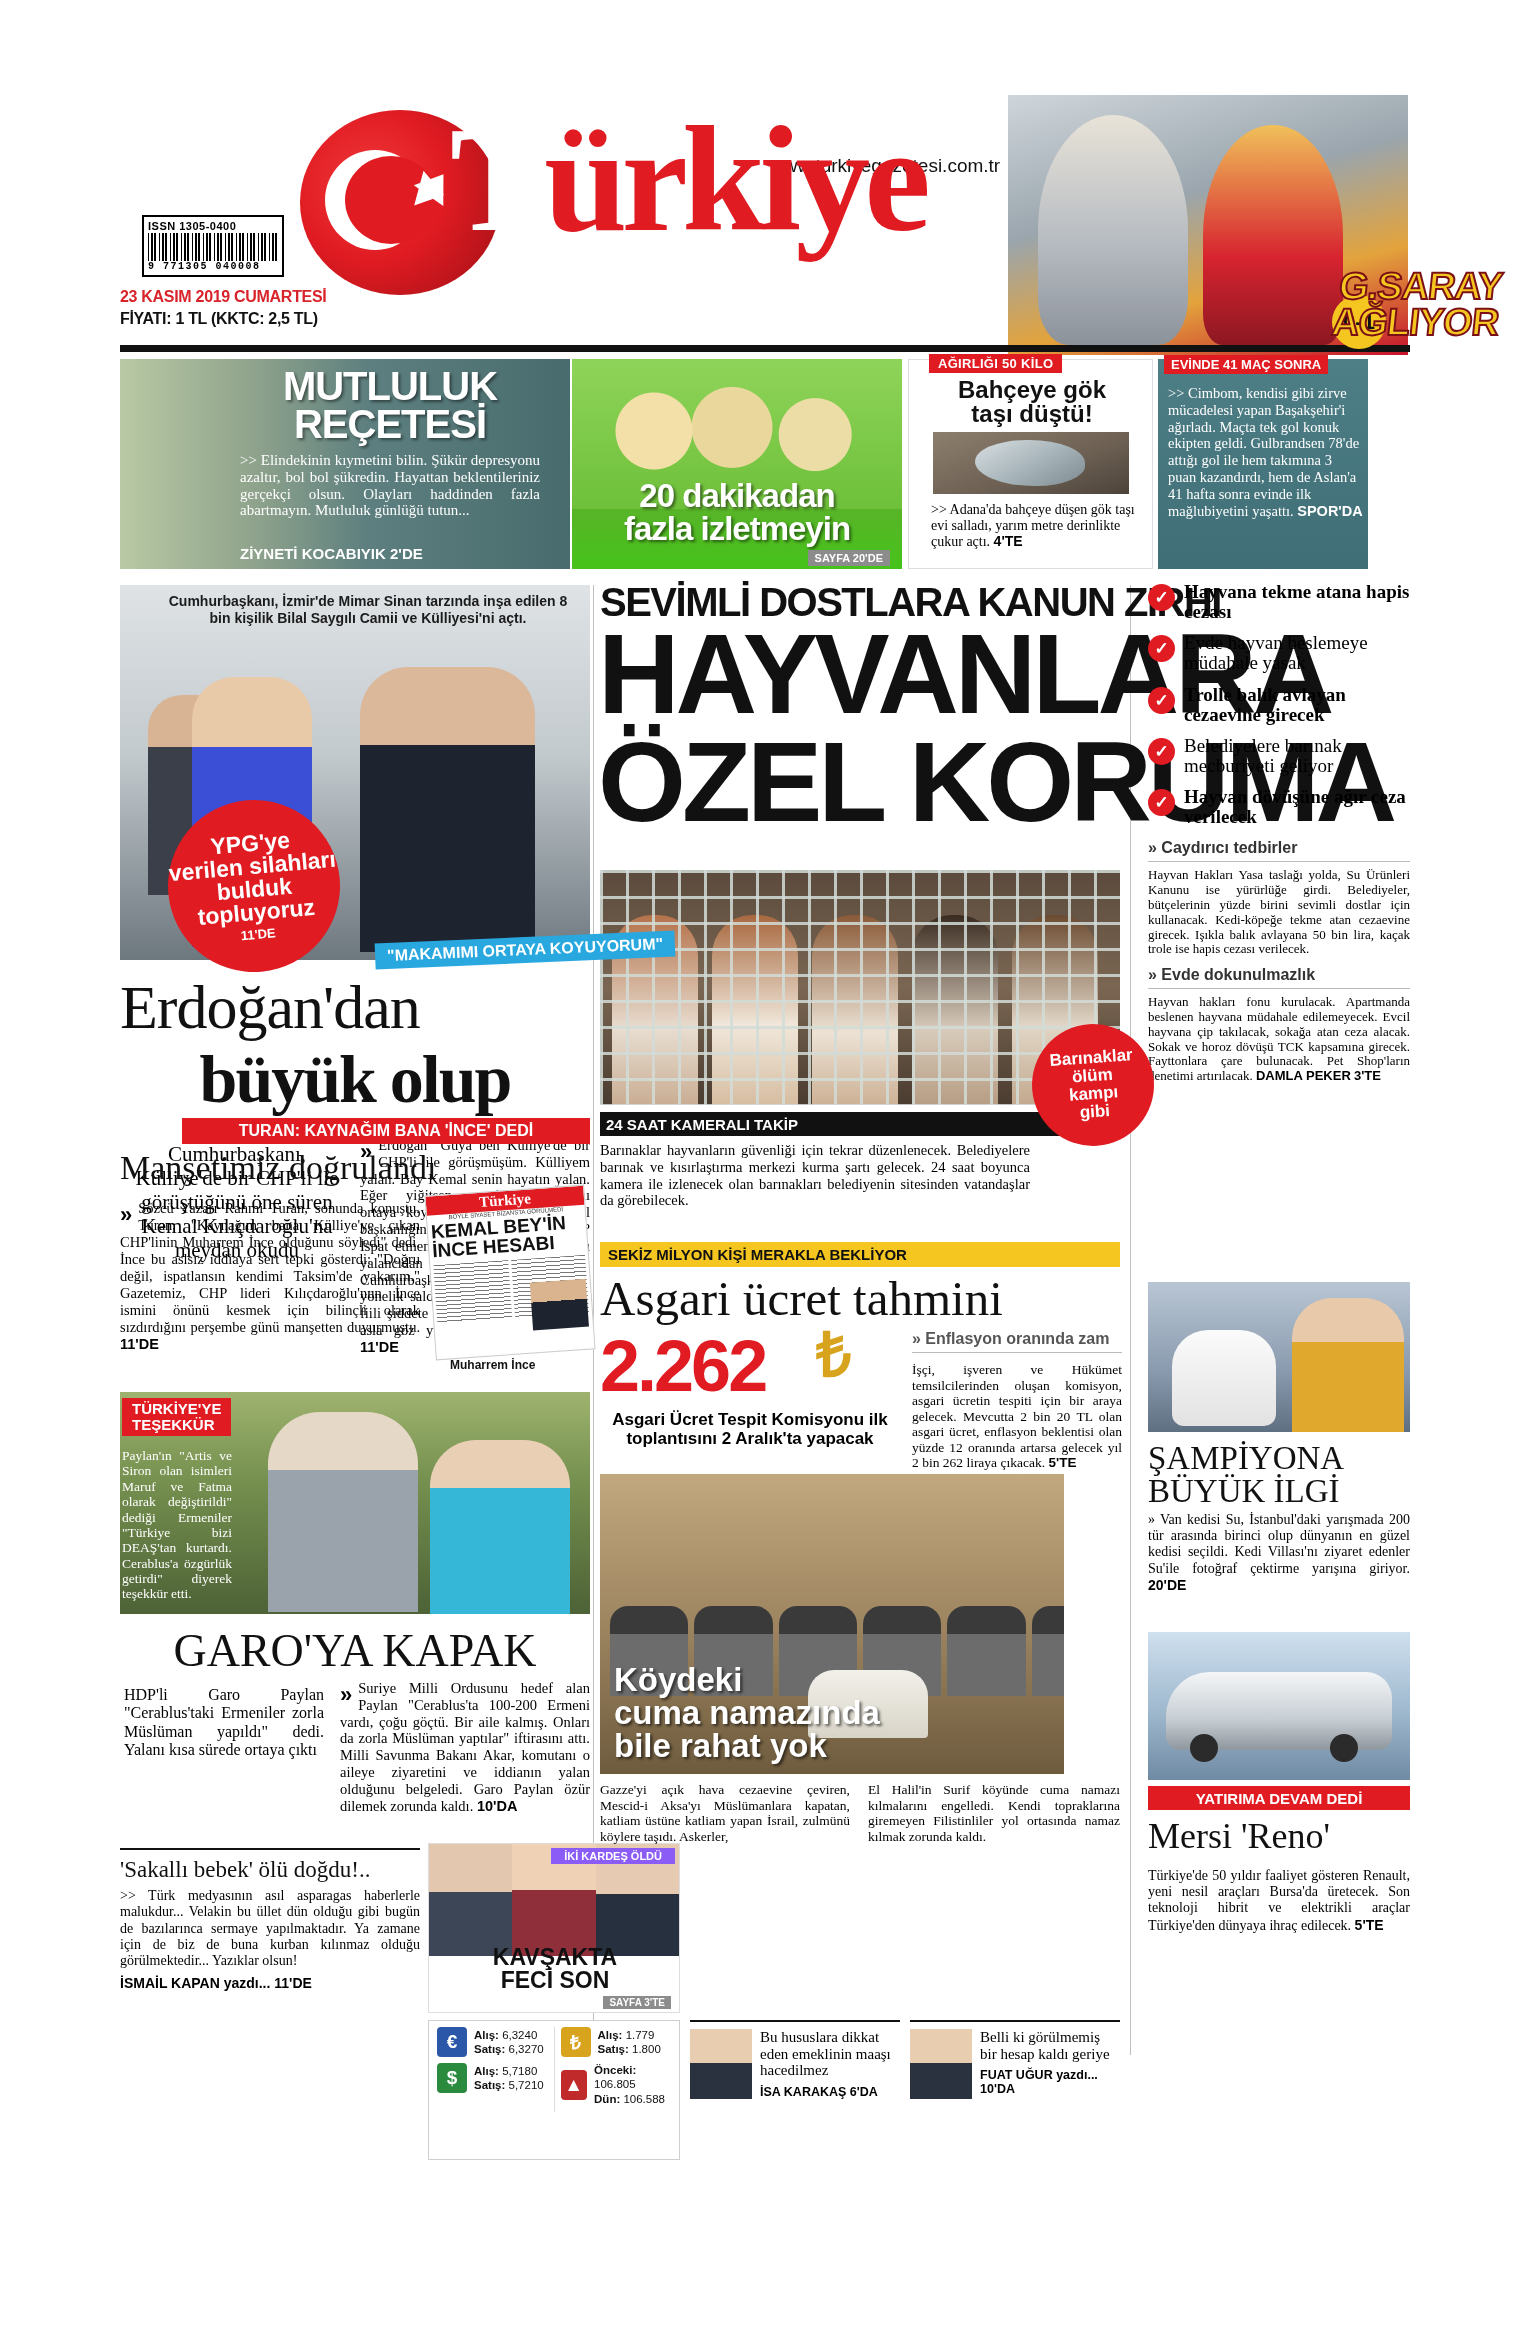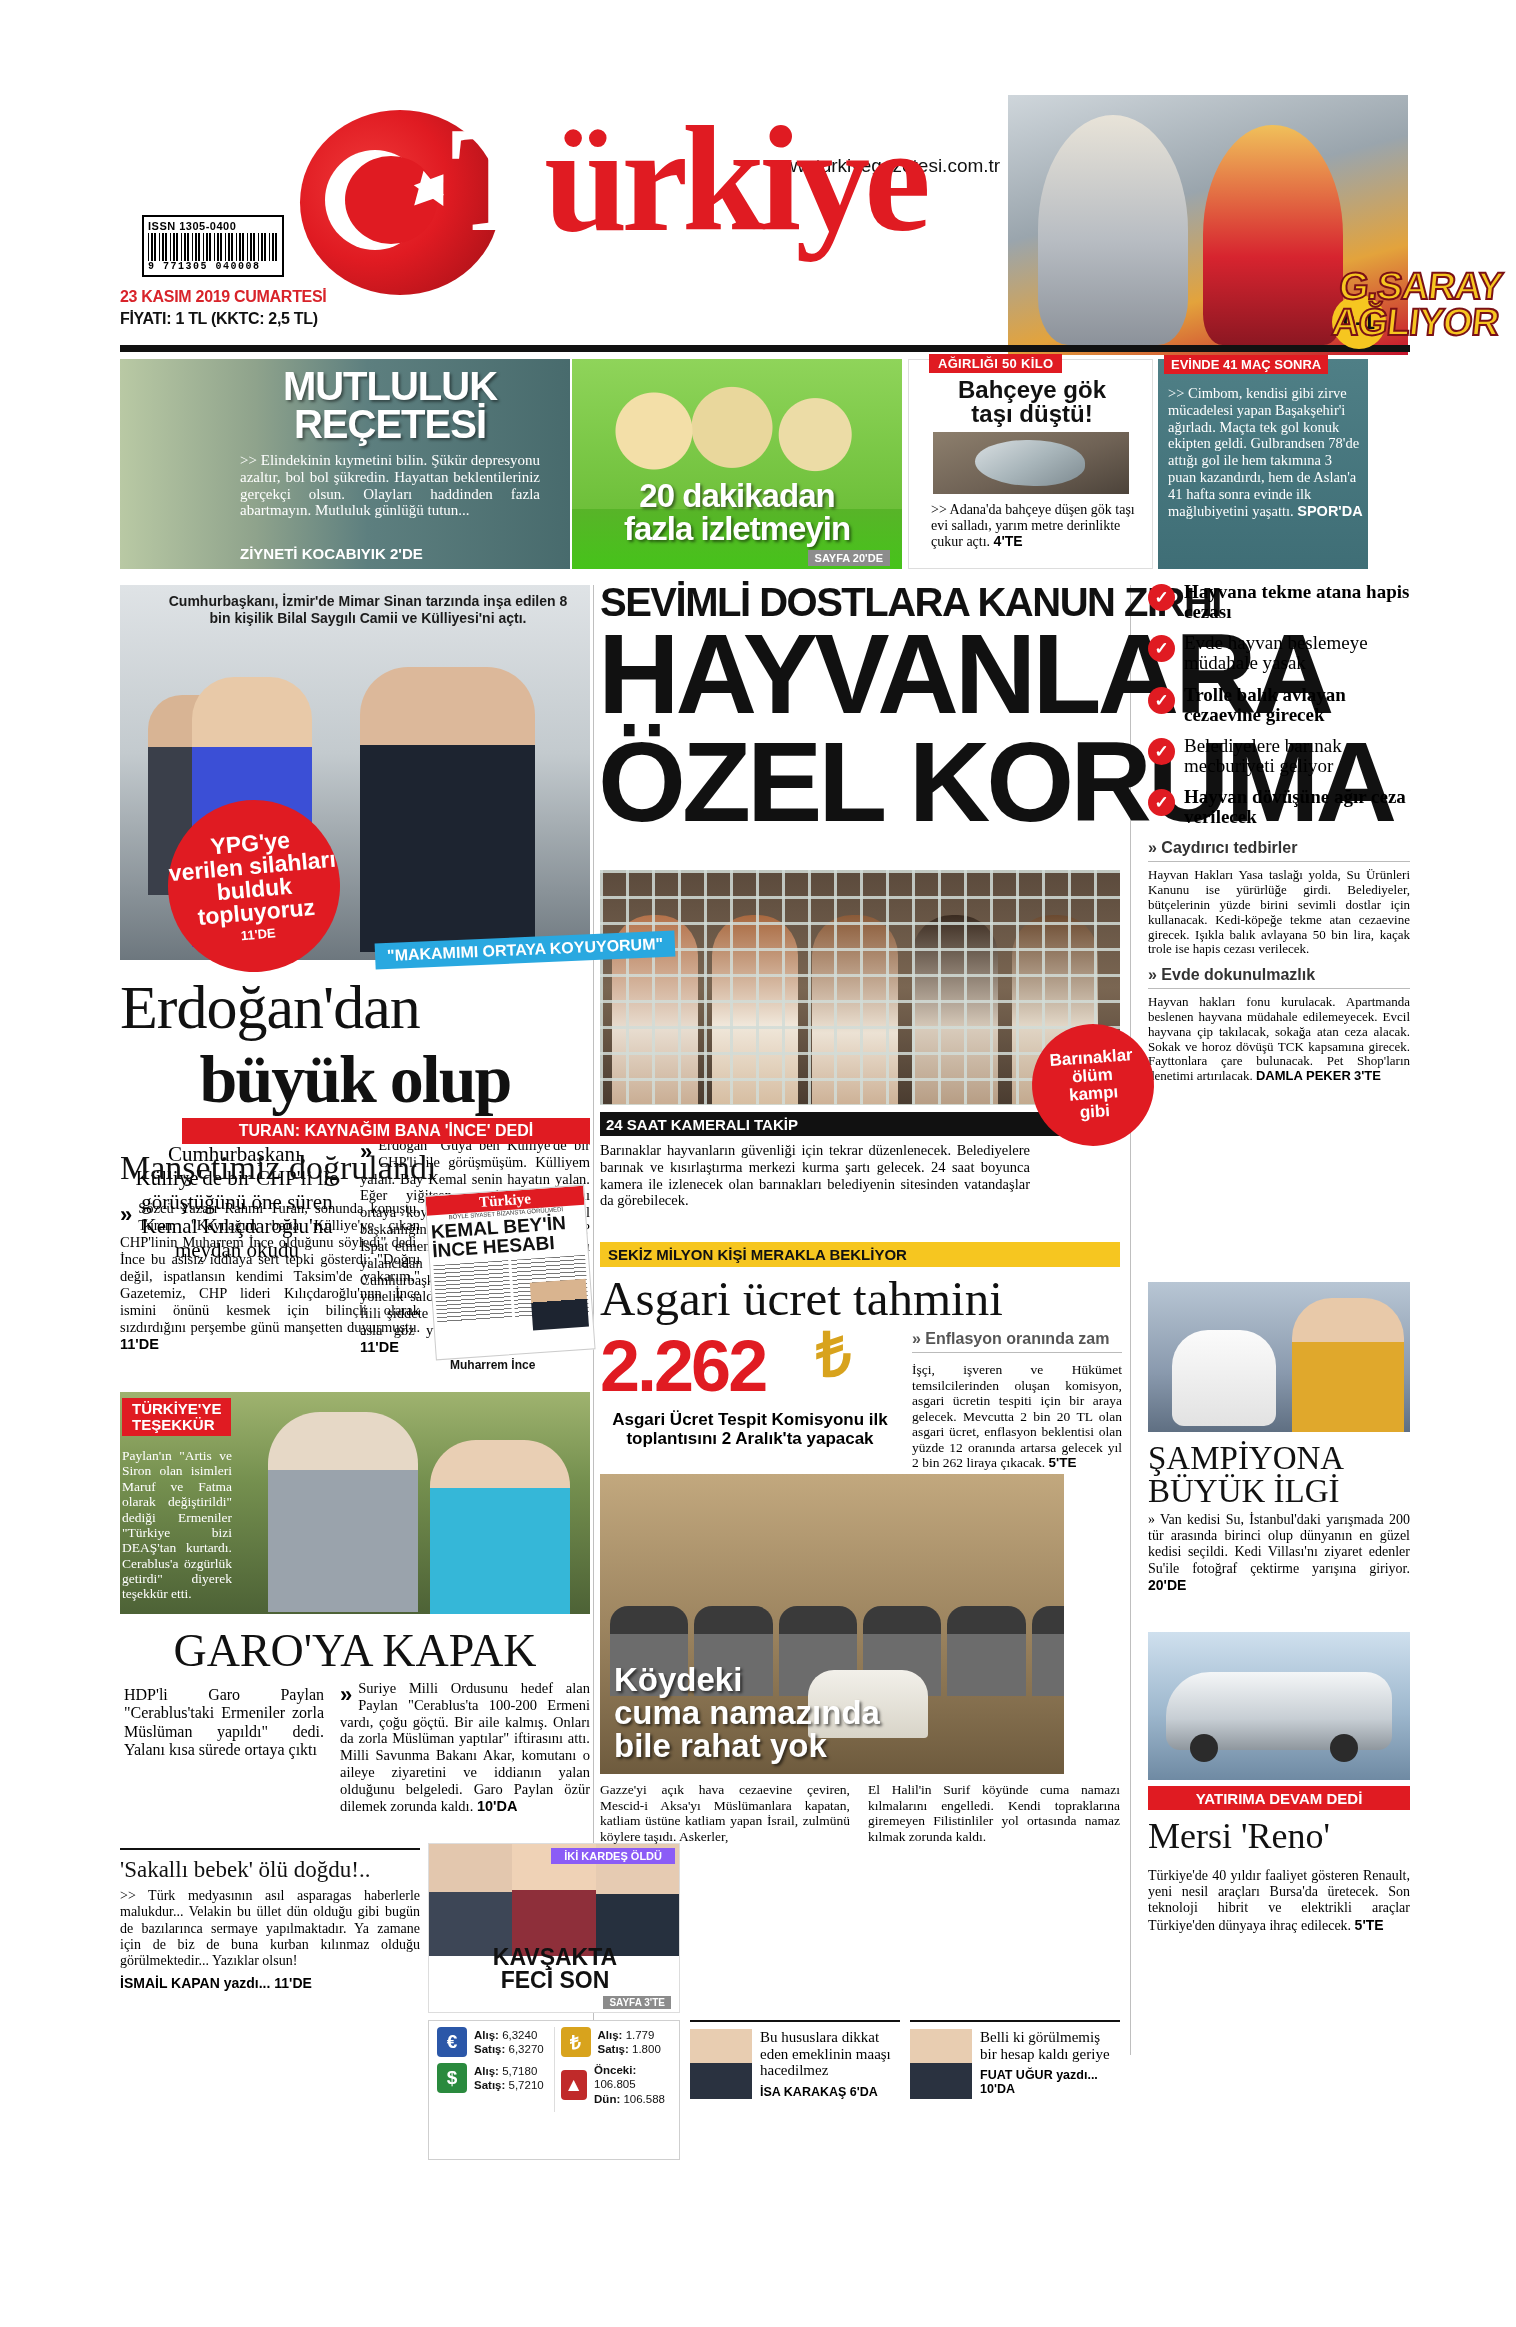--- a/index.html
+++ b/index.html
@@ -881,16 +881,16 @@
       <div>ŞAMPİYONA</div>
       <div>BÜYÜK İLGİ</div>
     </div>
     <div class="samp-body"><span>» Van kedisi Su, İstanbul'daki yarışmada 200 tür arasında birinci olup dünyanın en güzel kedisi seçildi. Kedi Villası'nı ziyaret edenler Su'ile fotoğraf çektirme yarışına giriyor.</span> <b>20'DE</b></div>
 
     <div class="mersi-photo">
       <div class="mersi-car"></div>
     </div>
     <div class="yatirima">YATIRIMA DEVAM DEDİ</div>
     <div class="mersi-head">Mersi 'Reno'</div>
-    <div class="mersi-body"><span>Türkiye'de 40 yıldır faaliyet gösteren Renault, yeni nesil araçları Bursa'da üretecek. Son teknoloji hibrit ve elektrikli araçlar Türkiye'den dünyaya ihraç edilecek.</span> <b>5'TE</b></div>
+    <div class="mersi-body"><span>Türkiye'de 50 yıldır faaliyet gösteren Renault, yeni nesil araçları Bursa'da üretecek. Son teknoloji hibrit ve elektrikli araçlar Türkiye'den dünyaya ihraç edilecek.</span> <b>5'TE</b></div>
   </div>
 
 </div>
 
 </body></html>

